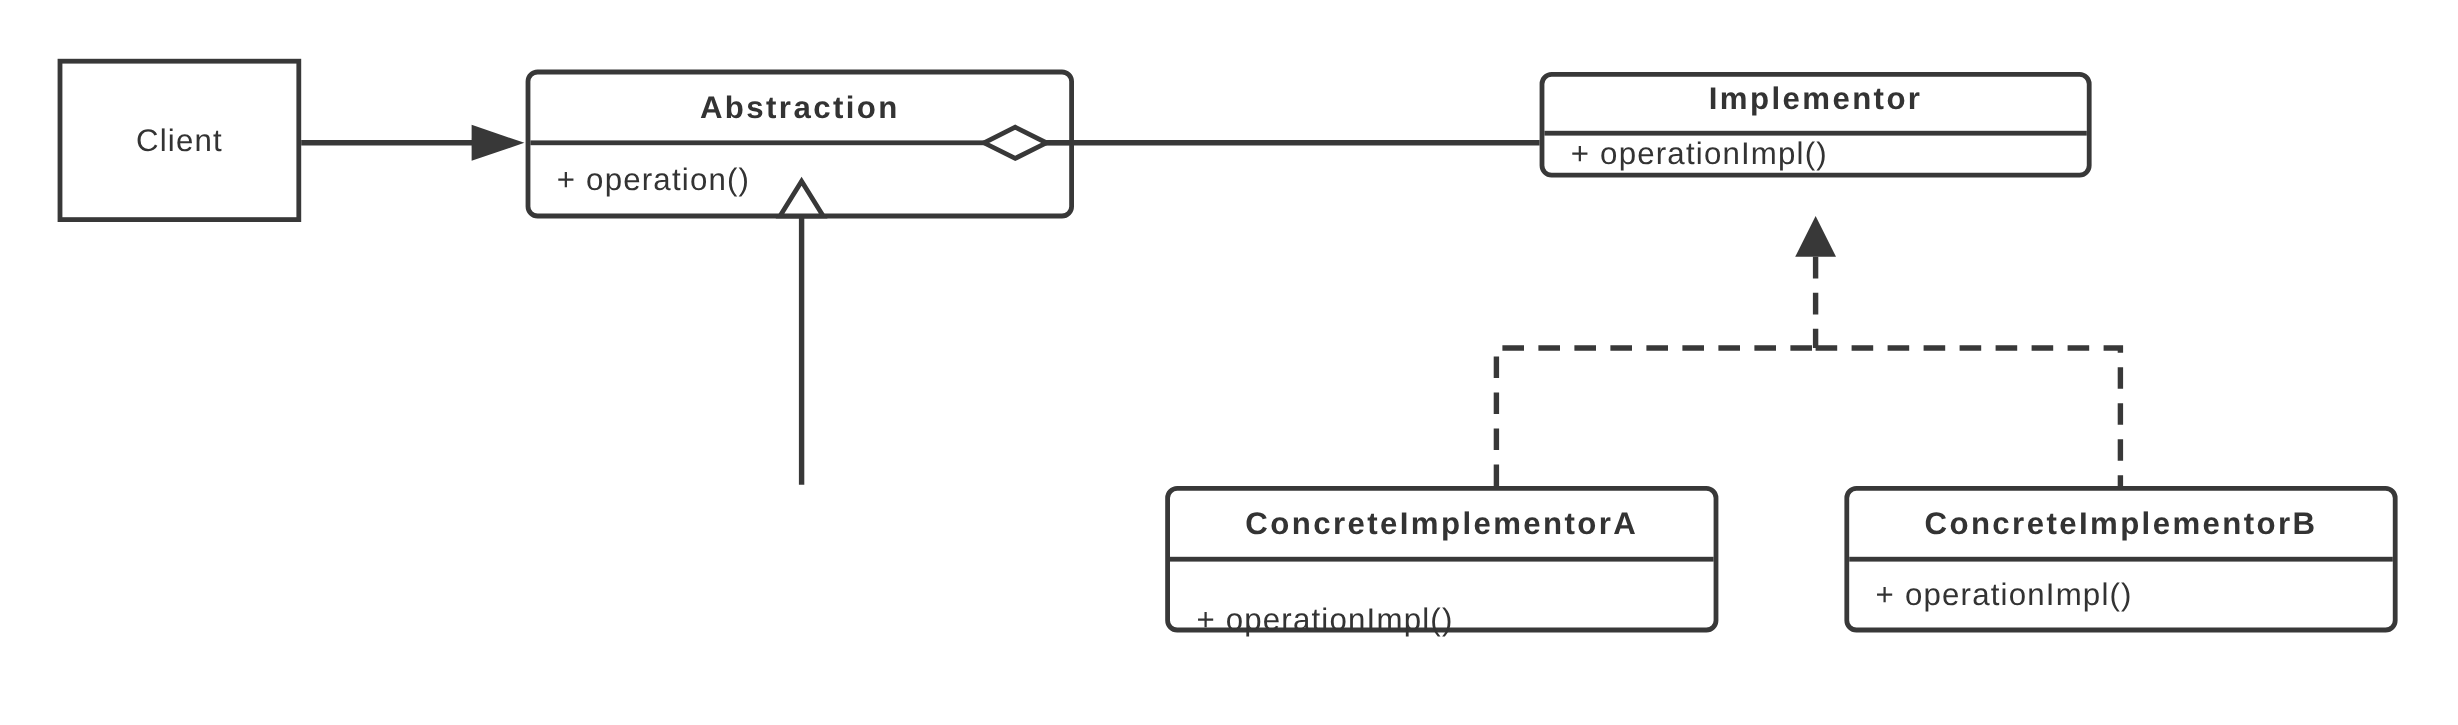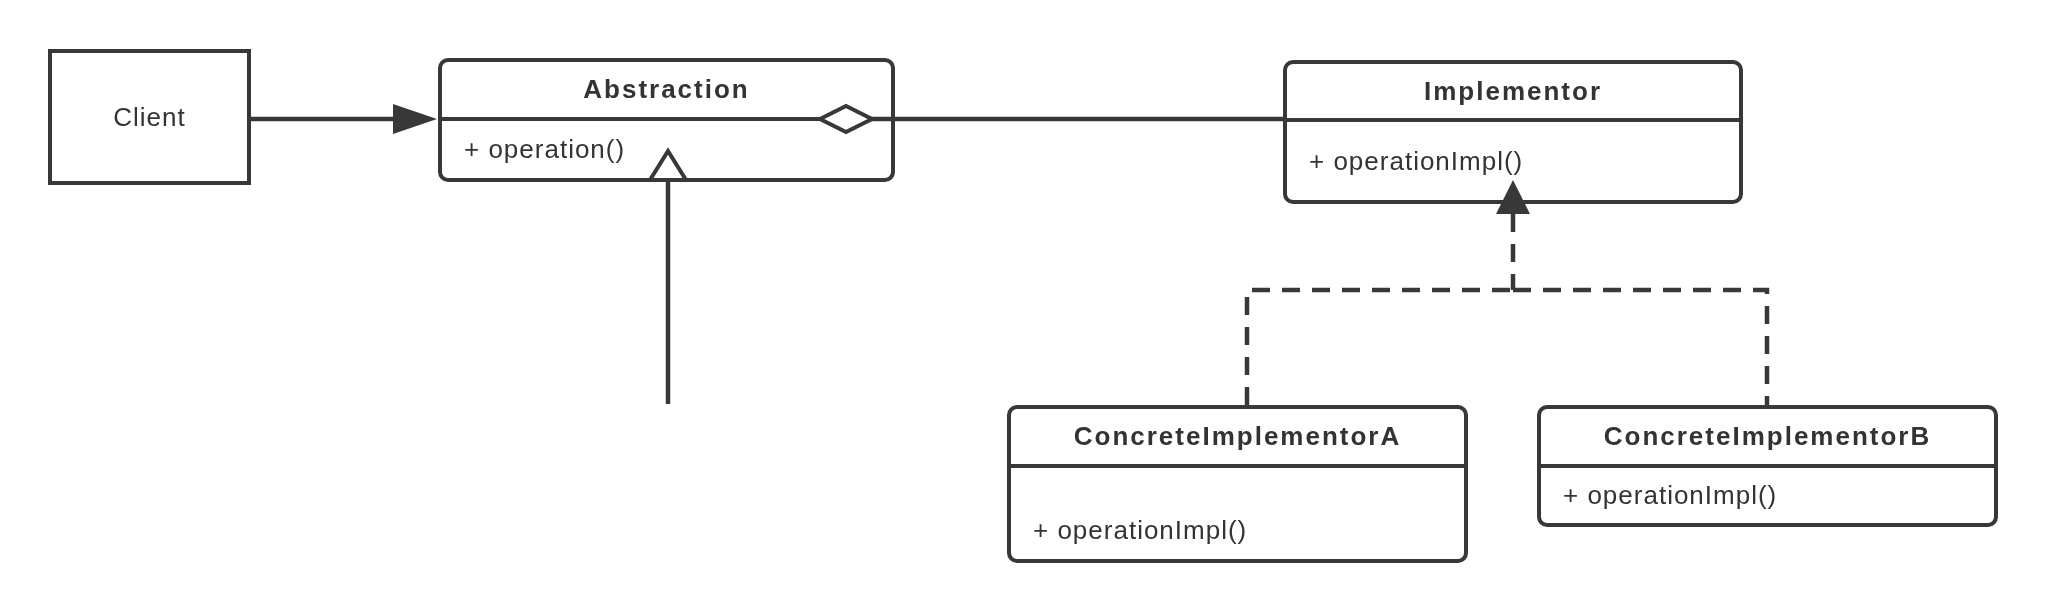--- a/index.html
+++ b/index.html
@@ -66,27 +66,27 @@
 
   <div class="uml-box simple" style="left:48px; top:49px; width:203px; height:136px;">
     <span>Client</span>
   </div>
 
   <div class="uml-box rounded" style="left:438px; top:58px; width:457px; height:124px;">
     <div class="uml-title" style="height:59px;">Abstraction</div>
     <div class="uml-method">+ operation()</div>
   </div>
 
-  <div class="uml-box rounded" style="left:1283px; top:60px; width:460px; height:144px;">
+  <div class="uml-box rounded" style="left:1283px; top:60px; width:460px; height:88px;justify-content:flex-end;">
     <div class="uml-title" style="height:58px;">Implementor</div>
     <div class="uml-method">+ operationImpl()</div>
   </div>
 
 
-  <div class="uml-box rounded" style="left:1007px; top:405px; width:461px; height:158px;gap:33px;">
+  <div class="uml-box rounded" style="left:971px; top:405px; width:461px; height:122px;gap:33px;">
     <div class="uml-title" style="height:59px;">ConcreteImplementorA</div>
     <div class="uml-method">+ operationImpl()</div>
   </div>
 
   <div class="uml-box rounded" style="left:1537px; top:405px; width:461px; height:122px;">
     <div class="uml-title" style="height:59px;text-align:center;">ConcreteImplementorB</div>
     <div class="uml-method">+ operationImpl()</div>
   </div>
 
   <svg class="edges" viewBox="0 0 2048 604" xmlns="http://www.w3.org/2000/svg">

